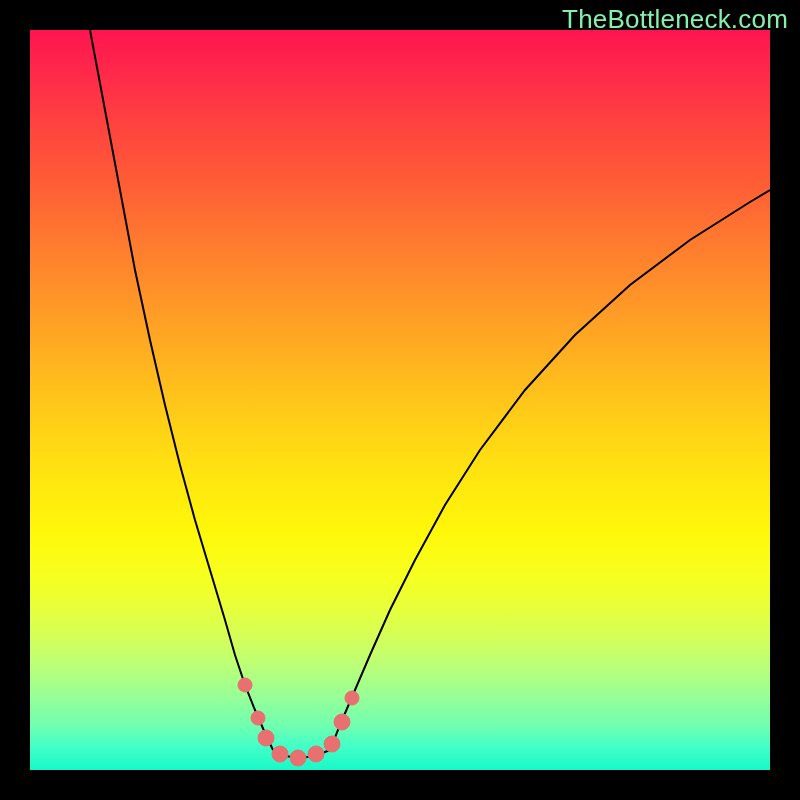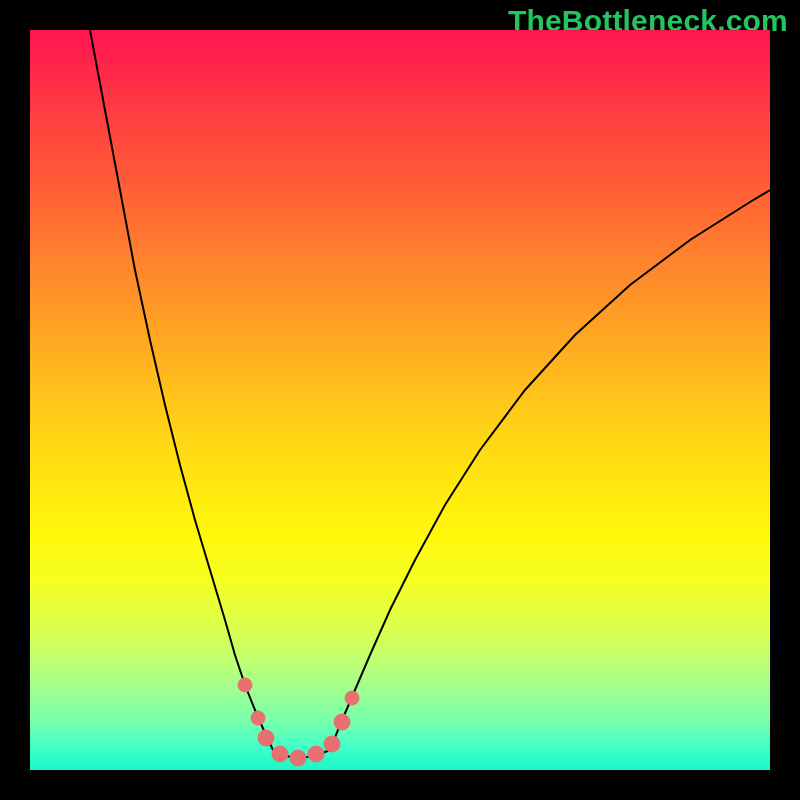--- a/index.html
+++ b/index.html
@@ -40,23 +40,23 @@
       #baff78 86%,
       #98ff96 90%,
       #70ffb0 94%,
       #40ffc8 97%,
       #18f8c8 100%);
   }
   .watermark {
     position: absolute;
     top: 4px;
     right: 12px;
-    color: #22c55e;
-    font-size: 30px;
-    font-weight: 700;
+    color: #86efac;
+    font-size: 26px;
+    font-weight: 400;
     letter-spacing: 0.2px;
     user-select: none;
   }
   svg.curves {
     position: absolute;
     left: 0;
     top: 0;
     width: 740px;
     height: 740px;
   }

